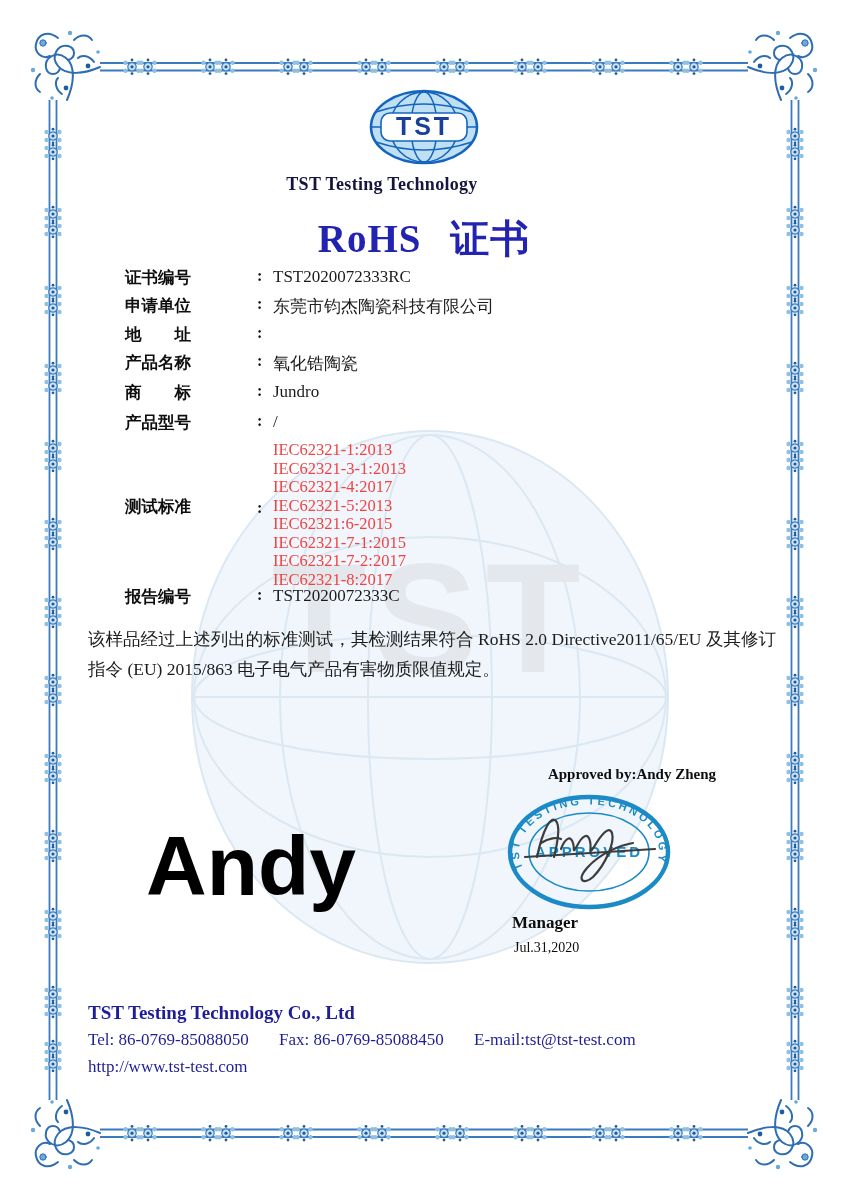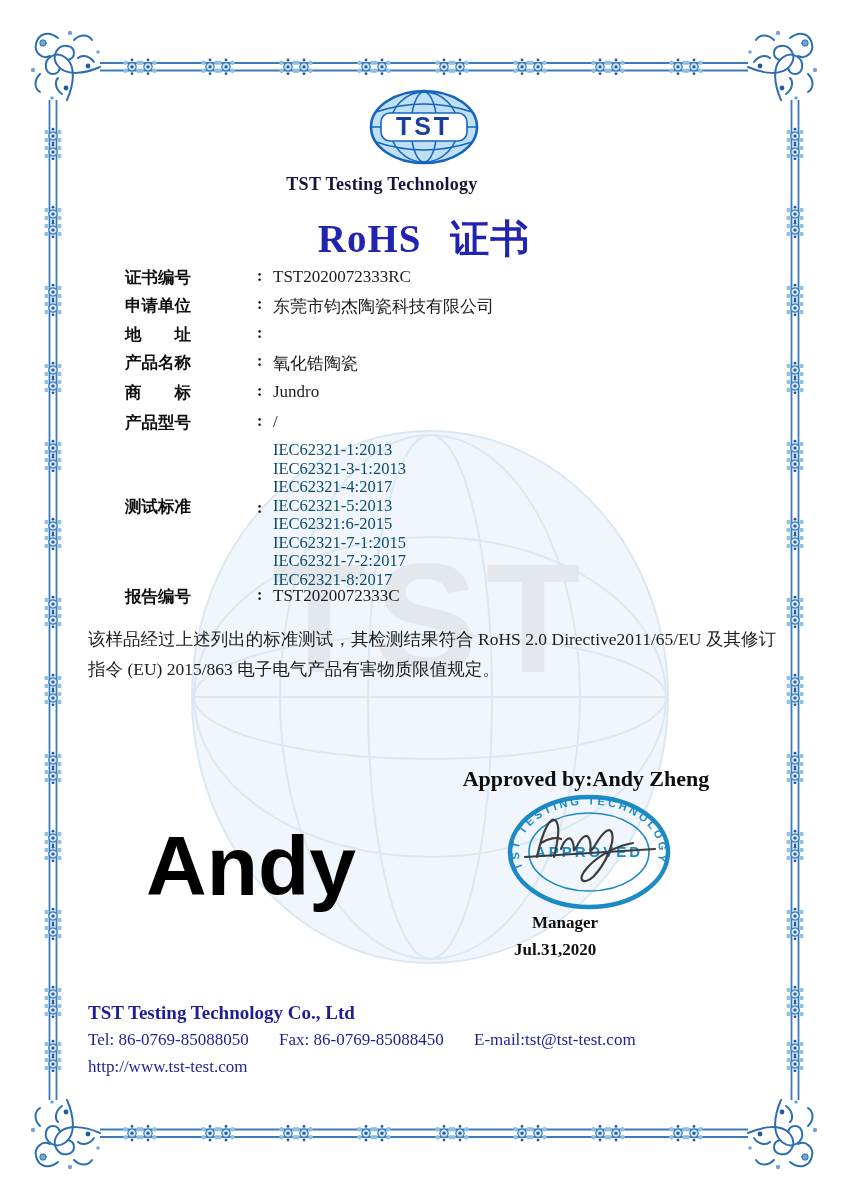--- a/index.html
+++ b/index.html
@@ -14,32 +14,32 @@
     font-size:18px;font-weight:bold;color:#15153d;letter-spacing:.3px;}
   .cert-title{left:0;top:212px;width:848px;text-align:center;
     font-size:39px;font-weight:600;color:#2323b2;word-spacing:18px;letter-spacing:1px;}
   
   .field-row{position:absolute;left:125px;width:660px;height:26px;}
   .flabel{position:absolute;left:0;top:0;width:66px;
     font-family:"Liberation Sans", sans-serif;font-weight:bold;font-size:16.5px;color:#0e0e0e;
     text-align:justify;text-align-last:justify;}
   .fcolon{position:absolute;left:132px;top:0;font-weight:bold;font-size:16px;color:#0e0e0e;}
   .fvalue{position:absolute;left:148px;top:0;font-size:17px;color:#1c1c1c;white-space:nowrap;}
-  .standards-list{left:273px;top:441px;font-size:16.5px;line-height:18.5px;color:#0c4a6e;}
+  .standards-list{left:273px;top:441px;font-size:16.5px;line-height:18.5px;color:#ef4444;}
   .standards-label{left:125px;top:496px;width:66px;
     font-family:"Liberation Sans", sans-serif;font-weight:bold;font-size:16.5px;color:#0e0e0e;
     text-align:justify;text-align-last:justify;}
   .standards-colon{left:257px;top:499px;font-weight:bold;font-size:16px;color:#0e0e0e;}
   
   .statement{left:88px;top:624px;width:688px;font-size:17.5px;line-height:30px;color:#1c1c1c;text-align:justify;}
   
-  .approved-by{left:456px;top:766px;width:260px;text-align:center;font-size:22px;font-weight:bold;color:#0e0e0e;}
+  .approved-by{left:456px;top:766px;width:260px;text-align:right;font-size:15px;font-weight:bold;color:#0e0e0e;}
   .stamp{left:503px;top:791px;}
-  .manager{left:512px;top:913px;font-size:17px;font-weight:bold;color:#0e0e0e;margin-left:20px;}
-  .cert-date{left:514px;top:940px;font-size:17px;font-weight:bold;color:#0e0e0e;}
+  .manager{left:512px;top:913px;font-size:17px;font-weight:bold;color:#0e0e0e;}
+  .cert-date{left:514px;top:940px;font-size:14px;font-weight:normal;color:#0e0e0e;}
   .rohs-mark{left:146px;top:824px;font-family:"Liberation Sans", sans-serif;
     font-size:84px;font-weight:bold;color:#000;line-height:1;letter-spacing:0px;}
   
   .footer{left:88px;top:999px;width:690px;color:#1e1e96;}
   .footer .company{font-size:19px;font-weight:bold;line-height:27px;}
   .footer .address{font-size:17px;line-height:27px;}
   .footer .contact{font-size:17px;line-height:27px;}
   .footer .contact span{margin-right:26px;white-space:nowrap;margin-top:36px;}
   .footer .contact span:last-child{margin-right:0;}
   svg{display:block;}

